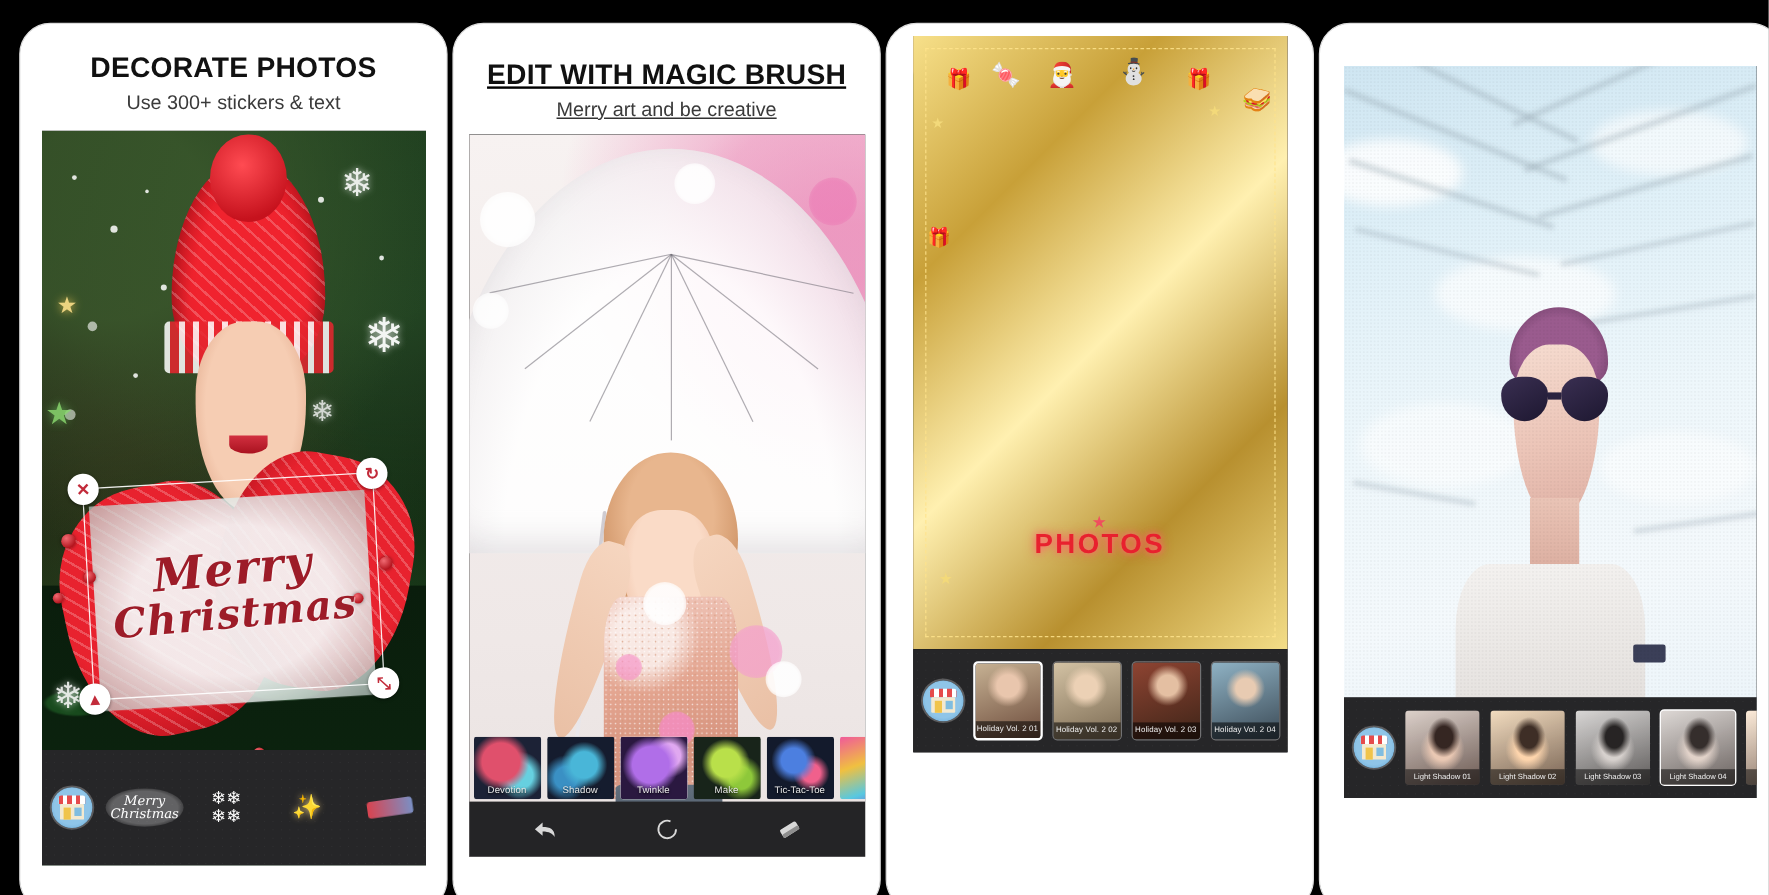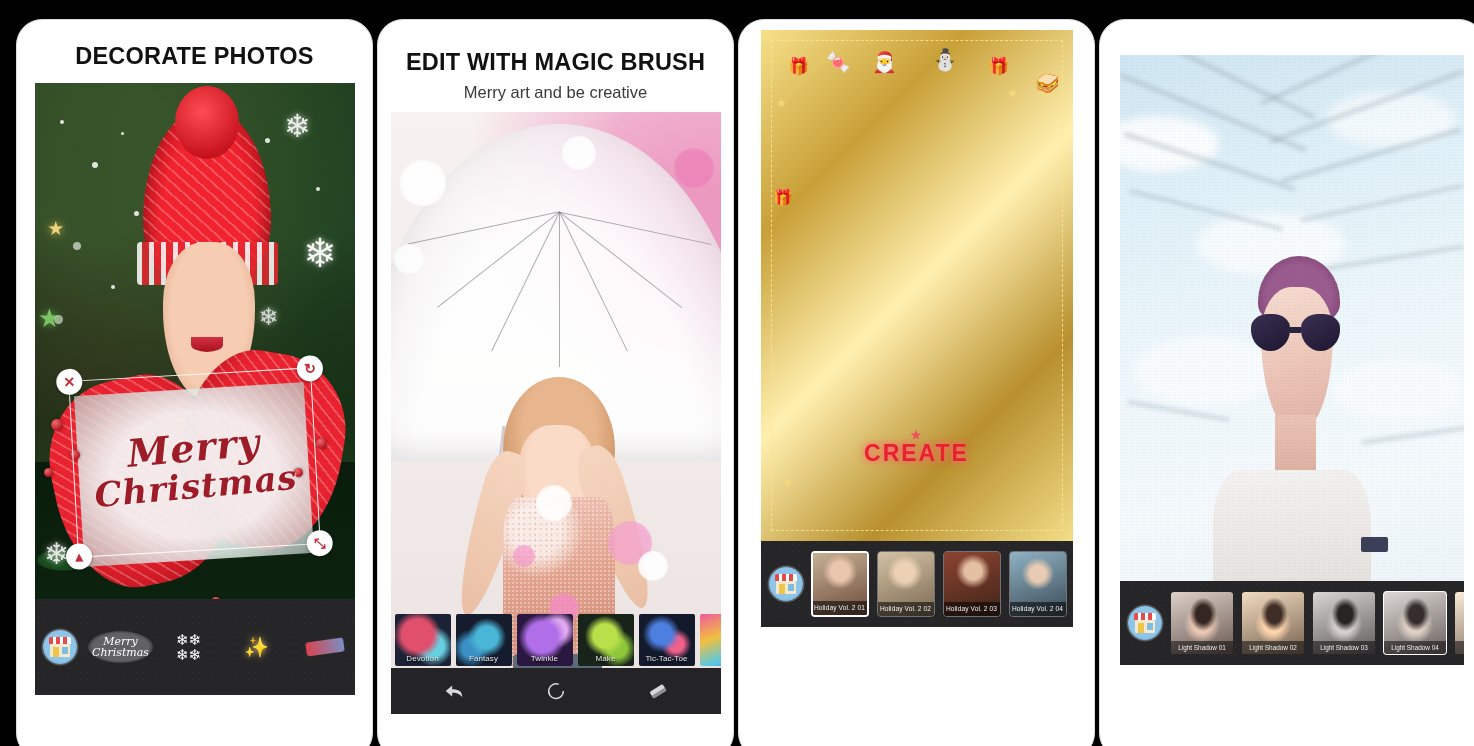--- a/index.html
+++ b/index.html
@@ -26,21 +26,21 @@
     overflow: hidden;
     height: 740px;
     margin-top: 3px;
   }
   .card.c1 { width: 357px; }
   .card.c2 { width: 357px; }
   .card.c3 { width: 357px; }
   .card.c4 { width: 386px; }
 
   .head { text-align: center; padding-top: 24px; }
-  .card.c2 .head, .card.c3 .head { padding-top: 30px; }
+  .card.c2 .head, .card.c3 .head { padding-top: 30px; text-decoration: underline; }
   .title {
     font-size: 24px; font-weight: bold; color: #111;
     letter-spacing: 0.2px; line-height: 1.1;
   }
   .card.c1 .title { font-size: 23.5px; }
   .card.c2 .title { font-size: 23.5px; }
   .card.c3 .title { font-size: 24px; }
   .card.c4 .title { font-size: 23px; }
   .subtitle {
     font-size: 16.5px; color: #3a3a3a; margin-top: 7px; font-weight: normal;
@@ -357,20 +357,21 @@
   }
 </style>
 </head>
 <body>
 
 <div class="gallery">
 
   <div class="card c1">
     <div class="head">
       <div class="title">DECORATE PHOTOS</div>
+      <div class="subtitle">Use 300+ stickers &amp; text</div>
     </div>
     <div class="device">
       <div class="photo">
         <div class="p1-bg"></div>
         <div class="p1-tree"></div>
 
         <div class="spark" style="left:8%;top:6%;width:4px;height:4px;"></div>
         <div class="spark" style="left:18%;top:13%;width:6px;height:6px;"></div>
         <div class="spark" style="left:27%;top:8%;width:3px;height:3px;"></div>
         <div class="spark" style="left:12%;top:26%;width:8px;height:8px;opacity:.6;"></div>
@@ -495,21 +496,21 @@
         <div class="bokeh" style="left:86%;top:6%;width:40px;height:40px;background:radial-gradient(circle,rgba(236,120,180,.6) 0 60%,transparent 100%);"></div>
       </div>
 
       <div class="tb2-strip">
         <div class="brush-item">
           <div style="position:absolute;inset:0;background:radial-gradient(circle at 40% 40%,#e0506c 0 34%,transparent 52%),radial-gradient(circle at 68% 62%,#66d0e0 0 22%,transparent 40%),#1c2236;"></div>
           <div class="brush-label">Devotion</div>
         </div>
         <div class="brush-item">
           <div style="position:absolute;inset:0;background:radial-gradient(circle at 55% 45%,#49b6d8 0 26%,transparent 46%),radial-gradient(circle at 28% 66%,#3a90c4 0 18%,transparent 36%),#151c2e;"></div>
-          <div class="brush-label">Fantasy</div>
+          <div class="brush-label">Shadow</div>
         </div>
         <div class="brush-item sel">
           <div style="position:absolute;inset:0;background:radial-gradient(circle at 45% 45%,#b06ee8 0 36%,transparent 56%),radial-gradient(circle at 72% 30%,#e0a8f0 0 18%,transparent 34%),#2a1840;"></div>
           <div class="brush-label">Twinkle</div>
         </div>
         <div class="brush-item">
           <div style="position:absolute;inset:0;background:radial-gradient(circle at 48% 42%,#b9e04a 0 28%,transparent 48%),radial-gradient(circle at 70% 66%,#8ec83a 0 18%,transparent 36%),#18241a;"></div>
           <div class="brush-label">Make</div>
         </div>
         <div class="brush-item">
@@ -564,21 +565,21 @@
         <div class="deco" style="left:55%;top:3.5%;font-size:21px;">⛄</div>
         <div class="deco" style="left:73%;top:5%;font-size:17px;">🎁</div>
         <div class="deco" style="left:88%;top:8%;font-size:20px;">🥪</div>
         <div class="deco" style="left:4%;top:31%;font-size:16px;">🎁</div>
         <div class="deco" style="left:5%;top:13%;font-size:12px;color:#f3d97a;">★</div>
         <div class="deco" style="left:79%;top:11%;font-size:12px;color:#f3d97a;">★</div>
         <div class="deco" style="left:7%;top:87%;font-size:13px;color:#f3d97a;">★</div>
 
         <div class="hh-text">
           <div style="color:#f05060;font-size:12px;letter-spacing:1px;margin-bottom:1px;">★</div>
-          <div class="hh1">CREATE</div>
+          <div class="hh1">PHOTOS</div>
         </div>
 
         <div class="p3-gold-frame"></div>
         <div class="p3-gold-inner"></div>
       </div>
 
       <div class="toolbar tb34">
         <div class="store-btn">
           <div class="shop-awning"></div>
             <div class="shop-body"></div>

